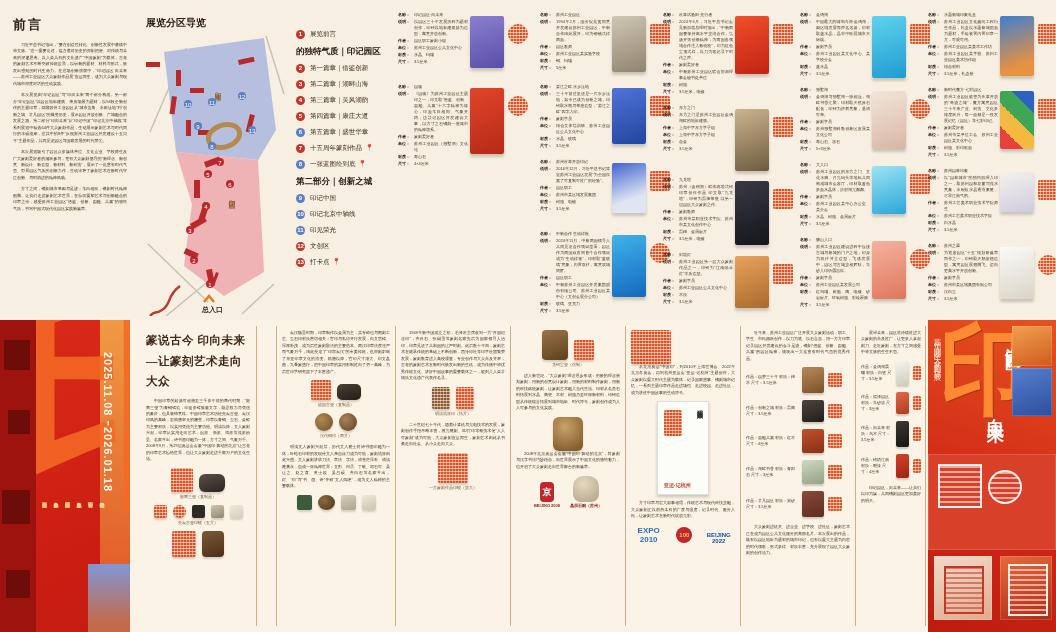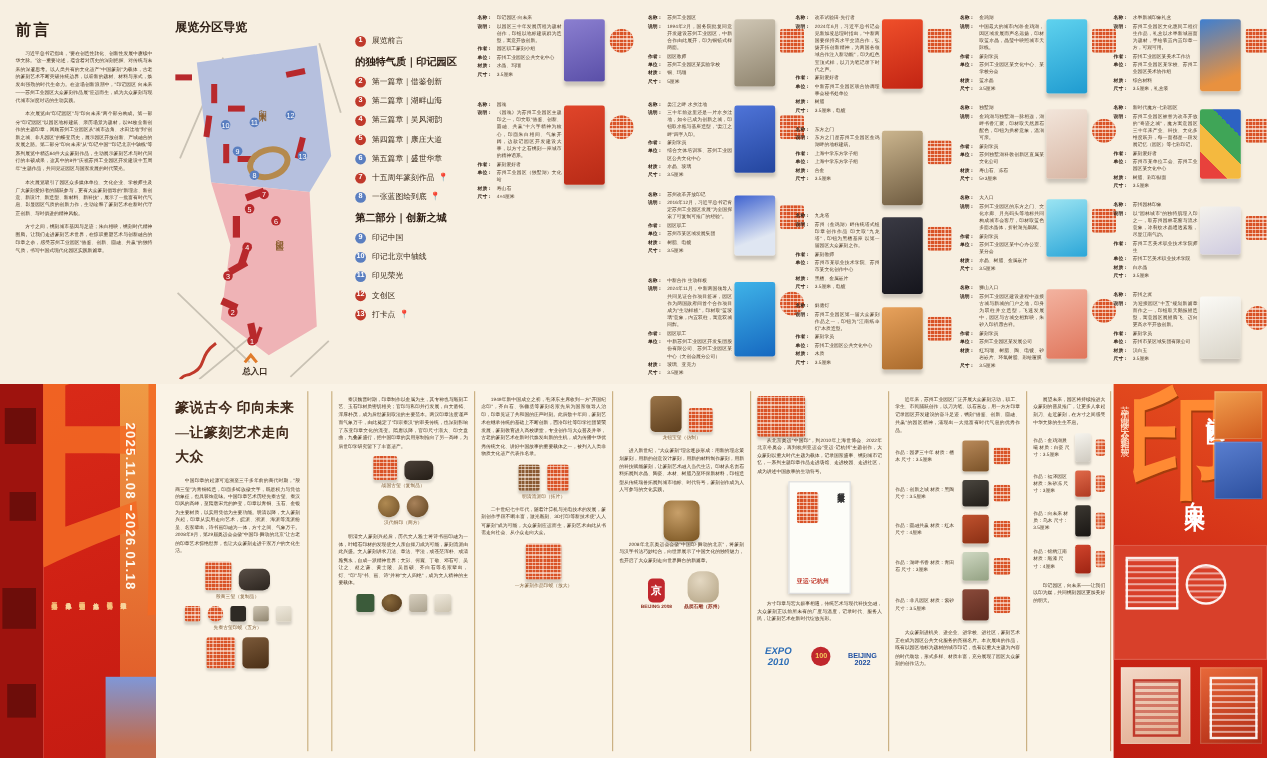--- a/index.html
+++ b/index.html
@@ -73,21 +73,21 @@
   
   .mini{display:flex;align-items:center;margin-bottom:7px;}
   .mini .mcap{width:52px;font-size:4px;line-height:1.5;color:#4a3826;}
   .mini .mobj{width:22px;border-radius:2px;margin-left:4px;box-shadow:0 2px 2px rgba(0,0,0,.18);}
   .mini .mstamp{width:14px;height:14px;margin-left:4px;border-radius:2px;}
   
   .logo-row{display:flex;gap:10px;align-items:flex-end;margin-top:6px;justify-content:center;}
   .logo{text-align:center;font-size:4px;color:#8a2b1b;font-weight:bold;}
   .bj08{width:14px;height:20px;border-radius:4px;background:#c0272d;margin:0 auto 1px auto;
     color:#fff;font-size:9px;line-height:20px;font-family:"Liberation Serif",serif;}
-  .expo{color:#2e6fb7;font-size:8px;font-weight:bold;font-style:italic;margin-top:12px;}
+  .expo{color:#2e6fb7;font-size:8px;font-weight:bold;}
   .p100{width:16px;height:16px;border-radius:50%;background:#c0272d;color:#f4c65c;
     font-size:6px;line-height:16px;margin:0 auto 1px auto;font-weight:bold;text-align:center;}
   .bj22{color:#1f4fa0;font-size:6px;font-weight:bold;}
   
   #poster{width:50px;height:92px;background:#fdfdf8;border:1px solid #ddd;box-shadow:0 2px 3px rgba(0,0,0,.2);
     position:relative;margin:0 auto;}
   #poster .pv{position:absolute;right:4px;top:4px;writing-mode:vertical-rl;font-size:6px;color:#333;
     font-family:"Liberation Serif",serif;font-weight:bold;}
   #poster .pv2{position:absolute;left:6px;bottom:6px;font-size:5px;color:#c0392b;font-weight:bold;}
   #poster .pseal{position:absolute;left:6px;top:8px;width:18px;height:26px;}

